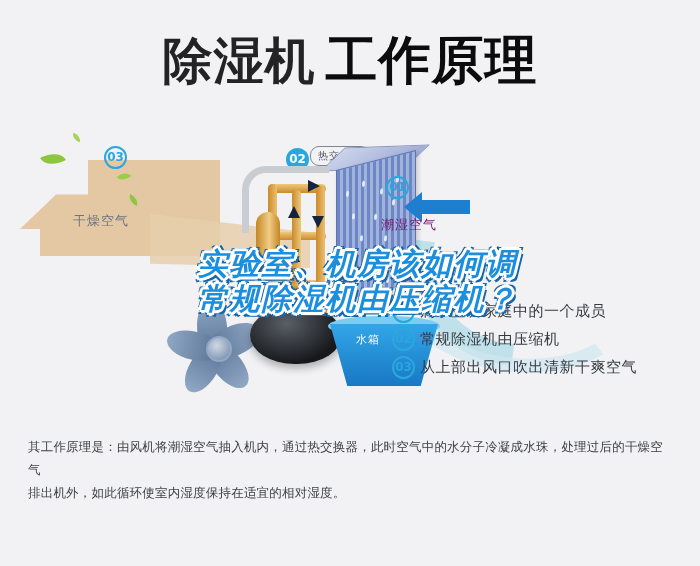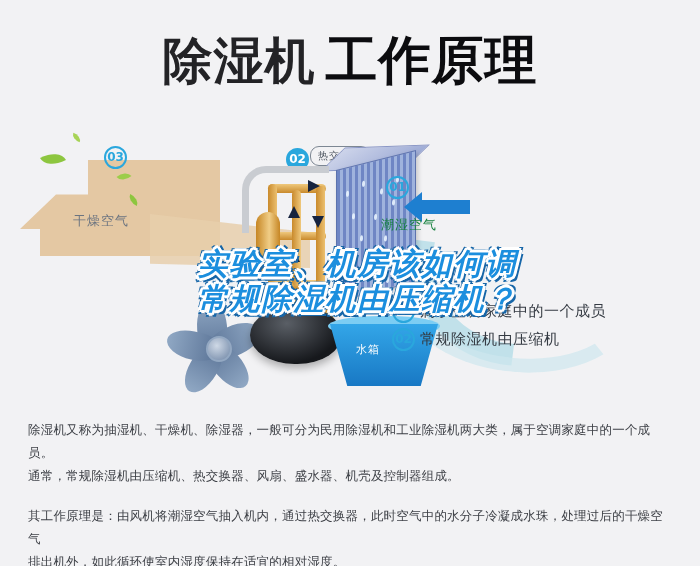--- a/index.html
+++ b/index.html
@@ -127,21 +127,21 @@
   .comp-tube{position:absolute;left:276px;top:170px;width:46px;height:26px;
      border:6px solid #d79a3a;border-bottom:none;border-radius:24px 24px 0 0;}
 
   
   .tank{position:absolute;left:330px;top:196px;width:108px;height:62px;
      background:linear-gradient(180deg,#33a6e8,#1878c4);
      clip-path:polygon(0% 0%,100% 0%,84% 100%,16% 100%);
      box-shadow:0 3px 6px rgba(0,0,0,.22);}
   .tank-top{position:absolute;left:328px;top:188px;width:112px;height:20px;
      background:#7ccdf3;border-radius:50%/55%;}
-  .tank-label{position:absolute;left:356px;top:214px;color:#ffffff;font-size:11px;
+  .tank-label{position:absolute;left:356px;top:204px;color:#ffffff;font-size:11px;
      font-family:Liberation Serif, serif;letter-spacing:1px;}
 
   
   .badge{position:absolute;width:19px;height:19px;border-radius:50%;
      border:2px solid #2aa7dd;color:#2aa7dd;background:transparent;
      font-size:12px;font-weight:bold;line-height:19px;text-align:center;
      font-family:"DejaVu Sans",sans-serif;}
   .badge.solid{background:#2aa7dd;color:#fff;border-color:#2aa7dd;}
 
   
@@ -256,49 +256,48 @@
       <div class="arrow-up" style="left:26px;top:30px;"></div>
       <div class="arrow-up" style="left:26px;top:74px;"></div>
       <div class="arrow-dn" style="left:50px;top:40px;"></div>
       <div class="arrow-rt" style="left:46px;top:4px;"></div>
     </div>
 
     <div class="intake-arrow"></div>
     <div class="intake-head"></div>
 
     <div class="badge" style="left:386px;top:48px;">01</div>
-    <div class="lbl" style="left:381px;top:88px;font-size:13px;color:#15803d;">潮湿空气</div>
+    <div class="lbl" style="left:381px;top:88px;font-size:13px;color:#701a75;">潮湿空气</div>
 
     <div class="comp-tube"></div>
     <div class="compressor"></div>
 
     <div class="tank-top"></div>
     <div class="tank"></div>
     <div class="tank-label">水箱</div>
 
     <div class="legend">
       <div class="legend-row">
         <span class="badge">01</span><span class="legend-txt">属于空调家庭中的一个成员</span>
       </div>
       <div class="legend-row">
         <span class="badge">02</span><span class="legend-txt">常规除湿机由压缩机</span>
       </div>
+      <div class="legend-row">
+        <span class="badge">03</span><span class="legend-txt">从上部出风口吹出清新干爽空气</span>
+      </div>
     </div>
 
   </div>
 
   <div class="overlay">
     <div>实验室、机房该如何调</div>
     <div>常规除湿机由压缩机？</div>
   </div>
 
   <div class="body-text">
-    <p class="para">
-      <span>除湿机又称为抽湿机、干燥机、除湿器，一般可分为民用除湿机和工业除湿机两大类，属于空调家庭中的一个成员。</span><br>
-      <span>通常，常规除湿机由压缩机、热交换器、风扇、盛水器、机壳及控制器组成。</span>
-    </p>
     <p class="para p2">
       <span>其工作原理是：由风机将潮湿空气抽入机内，通过热交换器，此时空气中的水分子冷凝成水珠，处理过后的干燥空气</span><br>
       <span>排出机外，如此循环使室内湿度保持在适宜的相对湿度。</span>
     </p>
   </div>
 
 </div>
 
 </body></html>

